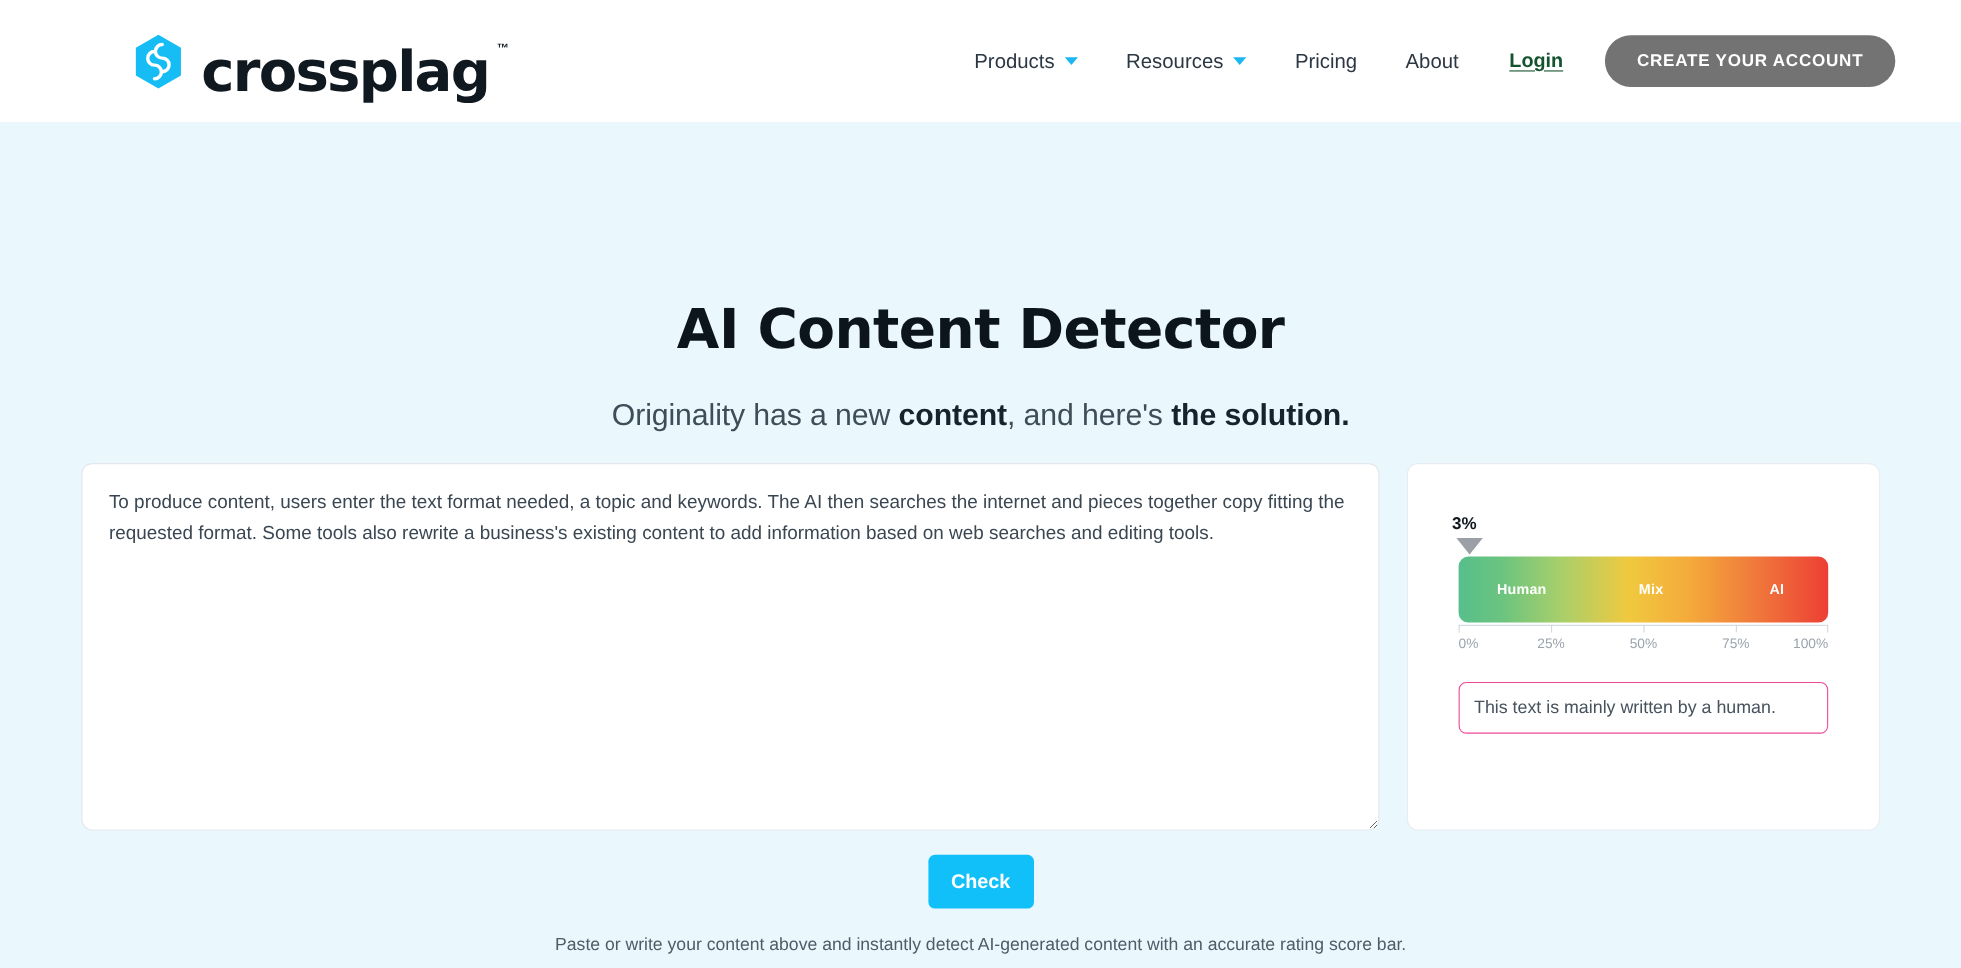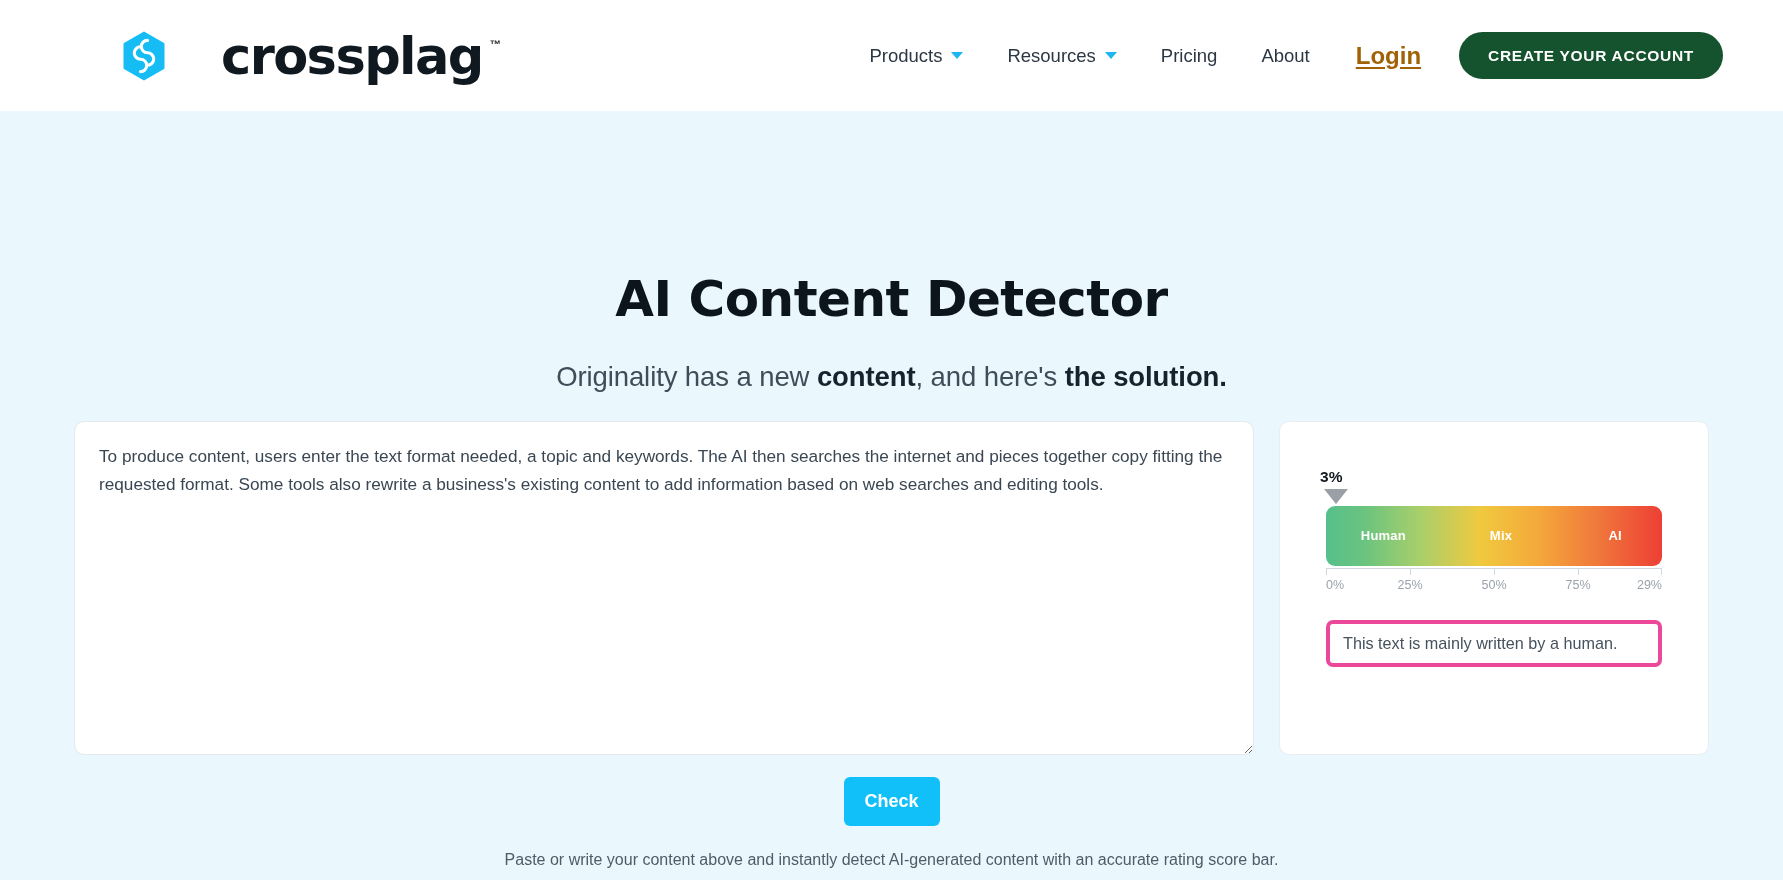--- a/index.html
+++ b/index.html
@@ -43,22 +43,21 @@
   }
 
   .brand-wordmark {
     font-family: "DejaVu Sans", sans-serif;
     font-size: 51px;
     font-weight: 700;
     letter-spacing: -1.6px;
     color: #101820;
     line-height: 1;
     position: relative;
-    top: 1px;
-    margin-left: 38px;
+    top: 11px;
   }
 
   .brand-tm {
     font-size: 11px;
     font-weight: 700;
     color: #101820;
     align-self: flex-start;
     margin-top: 8px;
     margin-left: -6px;
   }
@@ -87,32 +86,32 @@
   .caret {
     width: 0;
     height: 0;
     border-left: 6px solid transparent;
     border-right: 6px solid transparent;
     border-top: 7px solid #1cb7f2;
     display: block;
   }
 
   .nav-login {
-    font-size: 24px;
-    color: #a16207;
+    font-size: 18px;
+    color: #14532d;
     text-decoration: underline;
     text-underline-offset: 3px;
     font-weight: 600;
     padding: 10px 24px;
     white-space: nowrap;
     cursor: pointer;
   }
 
   .cta-button {
-    background: #14532d;
+    background: #737373;
     color: #ffffff;
     border: none;
     border-radius: 999px;
     font-family: "Liberation Sans", sans-serif;
     font-size: 15.5px;
     font-weight: 700;
     letter-spacing: 0.7px;
     padding: 0 29px;
     height: 47px;
     margin-left: 14px;
@@ -248,21 +247,21 @@
   .axis-label {
     position: absolute;
     top: 10px;
     font-size: 12.5px;
     color: #9ba3ab;
     white-space: nowrap;
   }
 
   .verdict {
     margin-top: 22px;
-    border: 4px solid #ec4899;
+    border: 1px solid #ec4899;
     border-radius: 7px;
     height: 47px;
     display: flex;
     align-items: center;
     padding-left: 13px;
     font-size: 16.2px;
     color: #46525d;
   }
 
   
@@ -361,21 +360,21 @@
 
       <div class="gauge-axis" id="gauge-axis">
         <div class="axis-line"></div>
       <div class="axis-label" style="left: 0px;">0%</div>
           <div class="axis-tick" style="left: 25%;"></div>
           <div class="axis-label" style="left: 25%; transform: translateX(-50%); text-align: center;">25%</div>
           <div class="axis-tick" style="left: 50%;"></div>
           <div class="axis-label" style="left: 50%; transform: translateX(-50%);">50%</div>
           <div class="axis-tick" style="left: 75%;"></div>
           <div class="axis-label" style="left: 75%; transform: translateX(-50%);">75%</div>
-          <div class="axis-label" style="right: 0px;">29%</div>
+          <div class="axis-label" style="right: 0px;">100%</div>
         </div>
     </div>
 
     <div class="verdict">
       <span>This text is mainly written by a human.</span>
     </div>
   </aside>
 </section>
 
 <section class="action-area">

